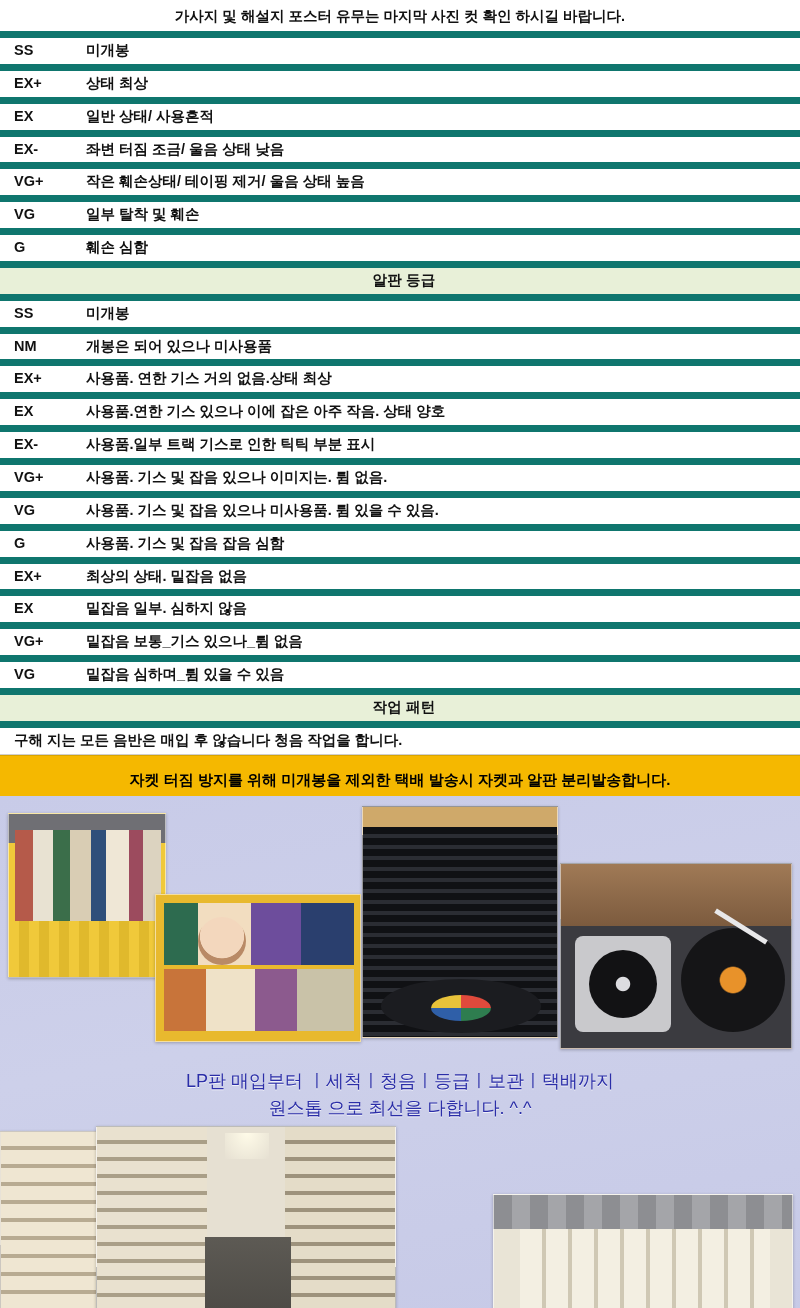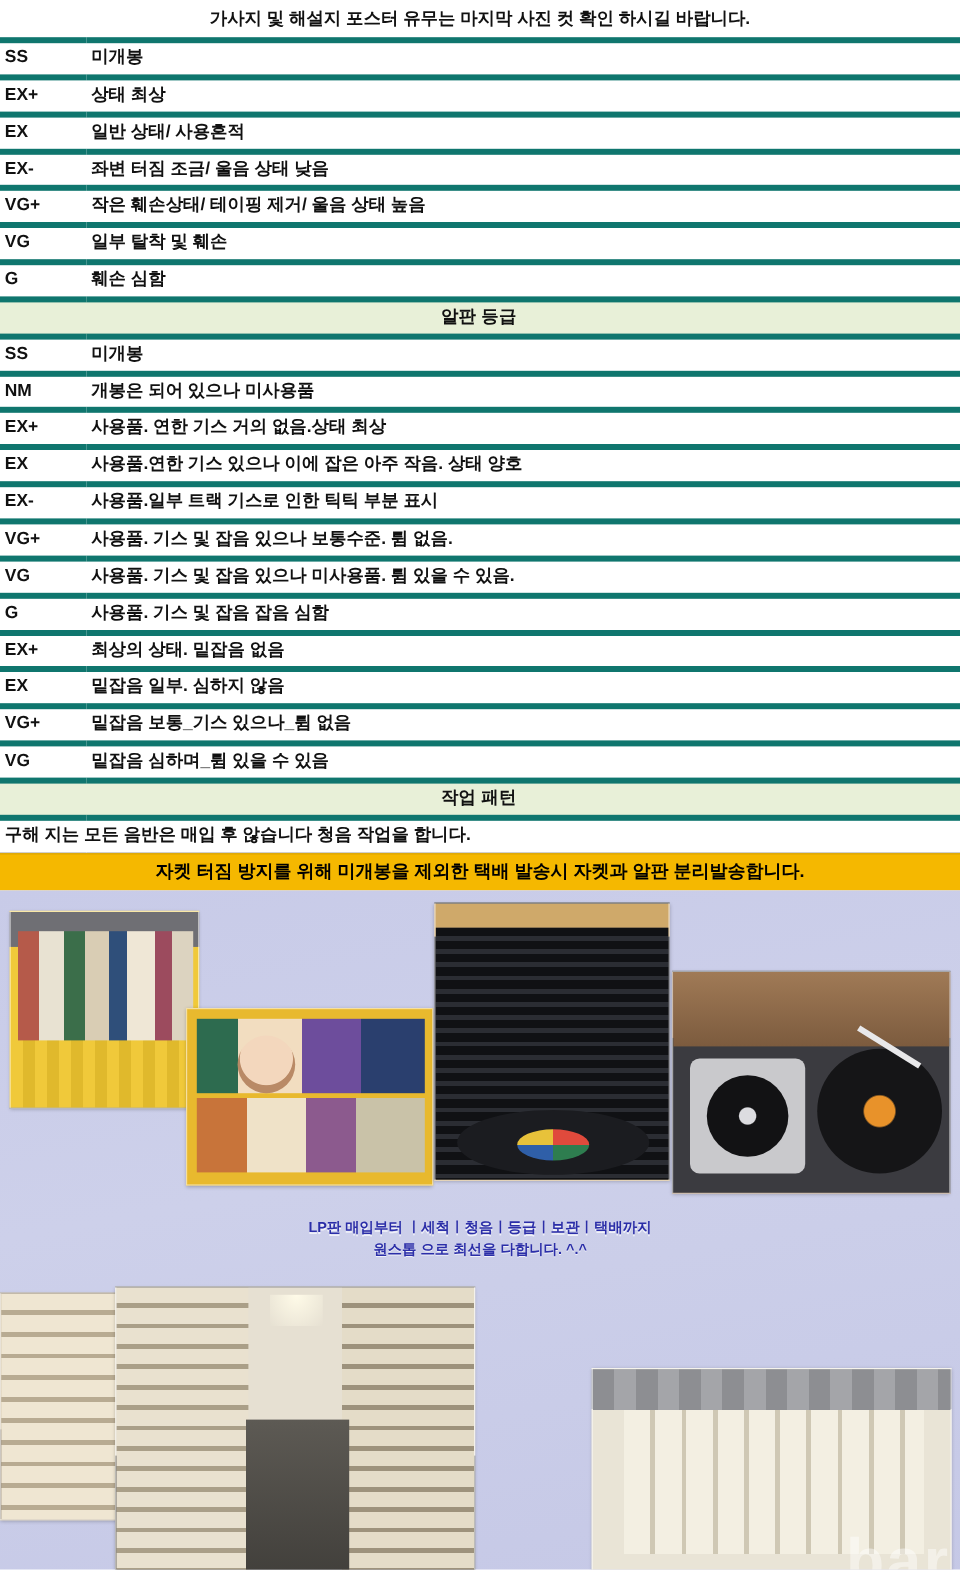--- a/index.html
+++ b/index.html
@@ -29,23 +29,23 @@
     background: #ffffff;
   }
   .intro div { white-space: nowrap; }
 
   table.grade {
     width: 100%;
     border-collapse: collapse;
     table-layout: fixed;
   }
   table.grade td {
-    border-top: 5px solid #0f766e;
+    border-top: 7px solid #0f766e;
     border-bottom: 1px solid #cfcfcf;
-    padding: 3px 6px 4px 4px;
+    padding: 3px 6px 4px 14px;
     font-weight: bold;
     font-size: 14.5px;
     line-height: 1.3;
     vertical-align: middle;
     height: 26px;
   }
   td.code { width: 72px; padding-left: 14px; }
   td.desc { padding-left: 10px; }
   td.full { padding-left: 10px; }
   tr.section td {
@@ -54,21 +54,21 @@
     font-weight: bold;
     letter-spacing: 0.2px;
     margin-left: 43px;
   }
   tr.note td { background: #ffffff; }
   .banner {
     background: #f5b800;
     font-weight: bold;
     font-size: 15px;
     text-align: center;
-    padding: 5px 4px 6px 4px;
+    padding: 15px 4px 6px 4px;
     color: #000;
     border-top: 1px solid #d9a400;
     white-space: nowrap;
   }
 
   
   .collage {
     position: relative;
     width: 800px;
     height: 587px;
@@ -127,22 +127,22 @@
         background: radial-gradient(circle, #e8922a 0 17%, #151517 19% 100%); }
   .p4 .arm { position:absolute; left:150px; top:60px; width:60px; height:5px; background:#e8e8ea;
         transform: rotate(32deg); }
 
   
   .caption {
     position: absolute;
     left: 0; top: 272px; width: 800px;
     text-align: center;
     color: #2b2ea8;
-    font-weight: bold;
-    font-size: 12px;
+    font-weight: normal;
+    font-size: 18px;
     line-height: 1.5;
     text-shadow: 0 1px 0 rgba(255,255,255,0.7);
   }
 
   
   .p5 { left: 0px; top: 335px; width: 100px; height: 190px;
         background: linear-gradient(180deg,#cdbfa6 0 60%, #8e8374 60% 100%); }
   .p5 .shelf { position:absolute; left:0; top:0; width:100px; height:190px;
         background: repeating-linear-gradient(180deg, #efe6d2 0 14px, #b8ab92 14px 18px); }
 
@@ -236,21 +236,21 @@
         <tr>
           <td class="code">EX</td>
           <td class="desc">사용품.연한 기스 있으나 이에 잡은 아주 작음. 상태 양호</td>
         </tr>
         <tr>
           <td class="code">EX-</td>
           <td class="desc">사용품.일부 트랙 기스로 인한 틱틱 부분 표시</td>
         </tr>
         <tr>
           <td class="code">VG+</td>
-          <td class="desc">사용품. 기스 및 잡음 있으나 보통수준. 튐 없음.</td>
+          <td class="desc">사용품. 기스 및 잡음 있으나 이미지는. 튐 없음.</td>
         </tr>
         <tr>
           <td class="code">VG</td>
           <td class="desc">사용품. 기스 및 잡음 있으나 미사용품. 튐 있을 수 있음.</td>
         </tr>
         <tr>
           <td class="code">G</td>
           <td class="desc">사용품. 기스 및 잡음 잡음 심함</td>
         </tr>
 

